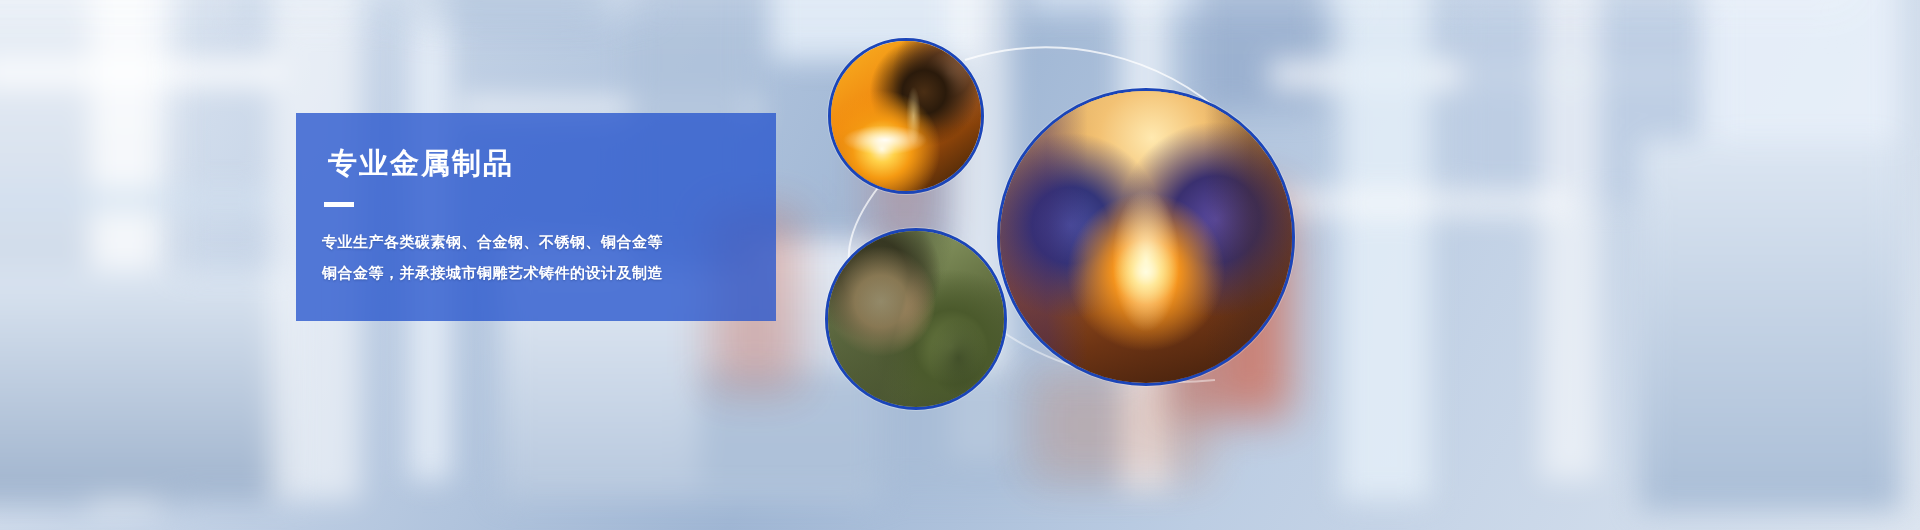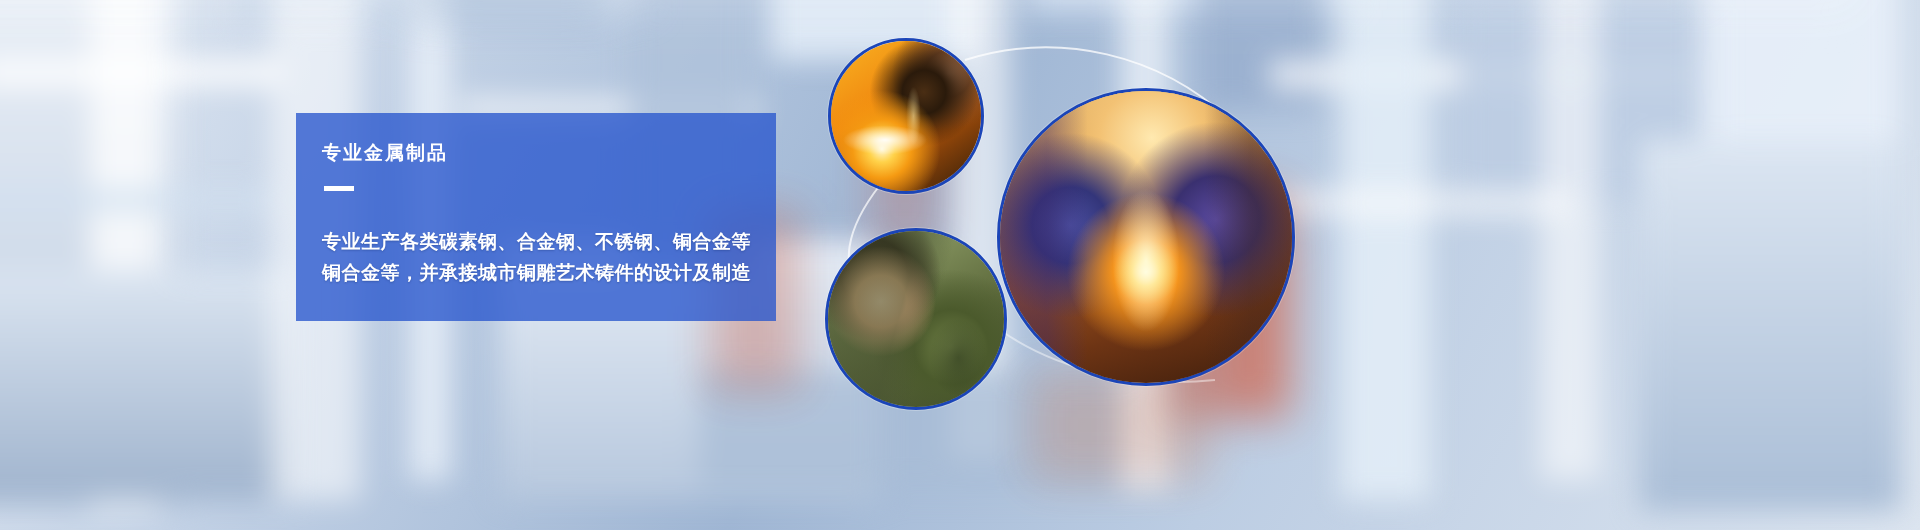--- a/index.html
+++ b/index.html
@@ -21,32 +21,32 @@
   .bg-blurlayer2{position:absolute;inset:-60px;filter:blur(22px);opacity:.85;}
   .sm{position:absolute;border-radius:3px;}
 
   
   .panel{
     position:absolute;left:296px;top:113px;width:480px;height:208px;
     background:rgba(40,86,205,.78);
   }
   .panel-inner{padding:30px 0 0 26px;}
   .panel-title{
-    color:#ffffff;font-size:19px;font-weight:bold;letter-spacing:2px;
-    line-height:1;margin:0;white-space:nowrap;
+    color:#ffffff;font-size:29px;font-weight:bold;letter-spacing:2px;
+    line-height:1;margin:6px;white-space:nowrap;
   }
   .panel-rule{
     width:30px;height:5px;background:#ffffff;margin:24px 0 0 2px;
   }
 
   
   .panel-body{
     position:absolute;left:296px;top:226px;width:620px;
     padding-left:26px;box-sizing:border-box;
-    color:#ffffff;font-size:19px;font-weight:bold;line-height:31px;
+    color:#ffffff;font-size:15px;font-weight:bold;line-height:31px;
     letter-spacing:.5px;white-space:nowrap;
   }
   .panel-body div{text-shadow:0 1px 2px rgba(20,45,110,.35);}
 
   
   .circ{
     position:absolute;border-radius:50%;
     border:3px solid #1b45b8;
     overflow:hidden;
     box-shadow:0 0 0 1px rgba(255,255,255,.25);

